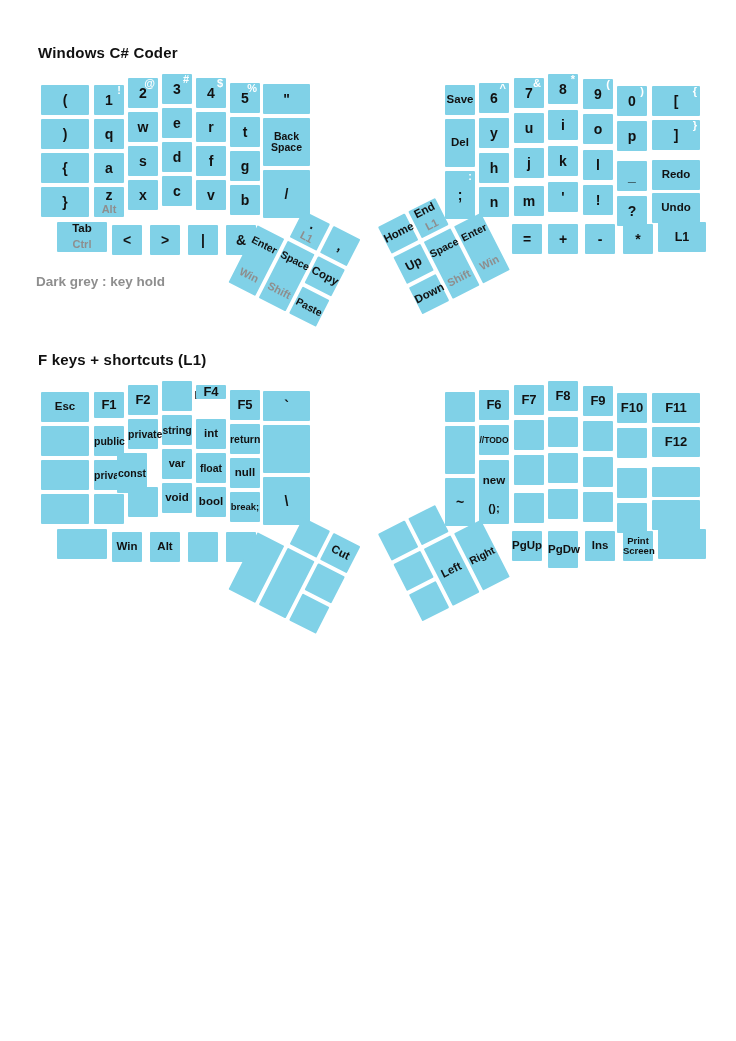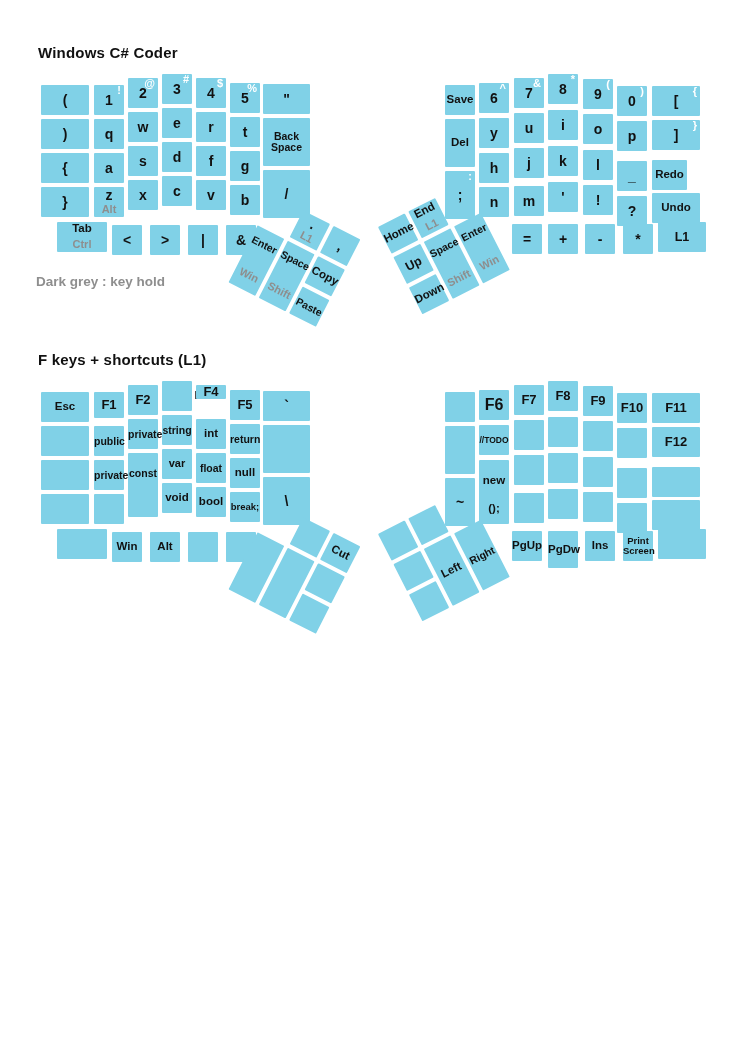--- a/index.html
+++ b/index.html
@@ -188,21 +188,21 @@
     </div>
     <div class="key" style="left: 548px; top: 146px; width: 30px; height: 30px;">
       <span class="tap" style="font-size: 14px;">k</span>
     </div>
     <div class="key" style="left: 583px; top: 150px; width: 30px; height: 30px;">
       <span class="tap" style="font-size: 14px;">l</span>
     </div>
     <div class="key" style="left: 617px; top: 161px; width: 30px; height: 30px;">
       <span class="tap" style="font-size: 14px;">_</span>
     </div>
-    <div class="key" style="left: 652px; top: 160px; width: 35px; height: 30px;">
+    <div class="key" style="left: 652px; top: 160px; width: 48px; height: 30px;">
       <span class="tap" style="font-size: 11.5px;">Redo</span>
     </div>
     <div class="key" style="left: 479px; top: 187px; width: 30px; height: 30px;">
       <span class="tap" style="font-size: 14px;">n</span>
     </div>
     <div class="key" style="left: 514px; top: 186px; width: 30px; height: 30px;">
       <span class="tap" style="font-size: 14px;">m</span>
     </div>
     <div class="key" style="left: 548px; top: 182px; width: 30px; height: 30px;">
       <span class="tap" style="font-size: 14px;">'</span>
@@ -312,21 +312,21 @@
       <span class="tap" style="font-size: 11.5px;">int</span>
     </div>
     <div class="key" style="left: 230px; top: 424px; width: 30px; height: 30px;">
       <span class="tap" style="font-size: 10.5px;">return</span>
     </div>
     <div class="key tall" style="left: 263px; top: 425px; width: 47px; height: 48px;"></div>
     <div class="key" style="left: 41px; top: 460px; width: 48px; height: 30px;"></div>
     <div class="key" style="left: 94px; top: 460px; width: 30px; height: 30px;">
       <span class="tap" style="font-size: 10.5px;">private</span>
     </div>
-    <div class="key" style="left: 128px; top: 453px; width: 30px; height: 40px;">
+    <div class="key" style="left: 117px; top: 453px; width: 30px; height: 40px;">
       <span class="tap" style="font-size: 10.5px;">const</span>
     </div>
     <div class="key" style="left: 162px; top: 449px; width: 30px; height: 30px;">
       <span class="tap" style="font-size: 11px;">var</span>
     </div>
     <div class="key" style="left: 196px; top: 453px; width: 30px; height: 30px;">
       <span class="tap" style="font-size: 10.5px;">float</span>
     </div>
     <div class="key" style="left: 230px; top: 458px; width: 30px; height: 30px;">
       <span class="tap" style="font-size: 11.5px;">null</span>
@@ -350,21 +350,21 @@
     <div class="key" style="left: 112px; top: 532px; width: 30px; height: 30px;">
       <span class="tap" style="font-size: 11.5px;">Win</span>
     </div>
     <div class="key" style="left: 150px; top: 532px; width: 30px; height: 30px;">
       <span class="tap" style="font-size: 11.5px;">Alt</span>
     </div>
     <div class="key" style="left: 188px; top: 532px; width: 30px; height: 30px;"></div>
     <div class="key" style="left: 226px; top: 532px; width: 30px; height: 30px;"></div>
     <div class="key" style="left: 445px; top: 392px; width: 30px; height: 30px;"></div>
     <div class="key" style="left: 479px; top: 390px; width: 30px; height: 30px;">
-      <span class="tap" style="font-size: 16px;">F6</span>
+      <span class="tap" style="font-size: 13px;">F6</span>
     </div>
     <div class="key" style="left: 514px; top: 385px; width: 30px; height: 30px;">
       <span class="tap" style="font-size: 13px;">F7</span>
     </div>
     <div class="key" style="left: 548px; top: 381px; width: 30px; height: 30px;">
       <span class="tap" style="font-size: 13px;">F8</span>
     </div>
     <div class="key" style="left: 583px; top: 386px; width: 30px; height: 30px;">
       <span class="tap" style="font-size: 13px;">F9</span>
     </div>

